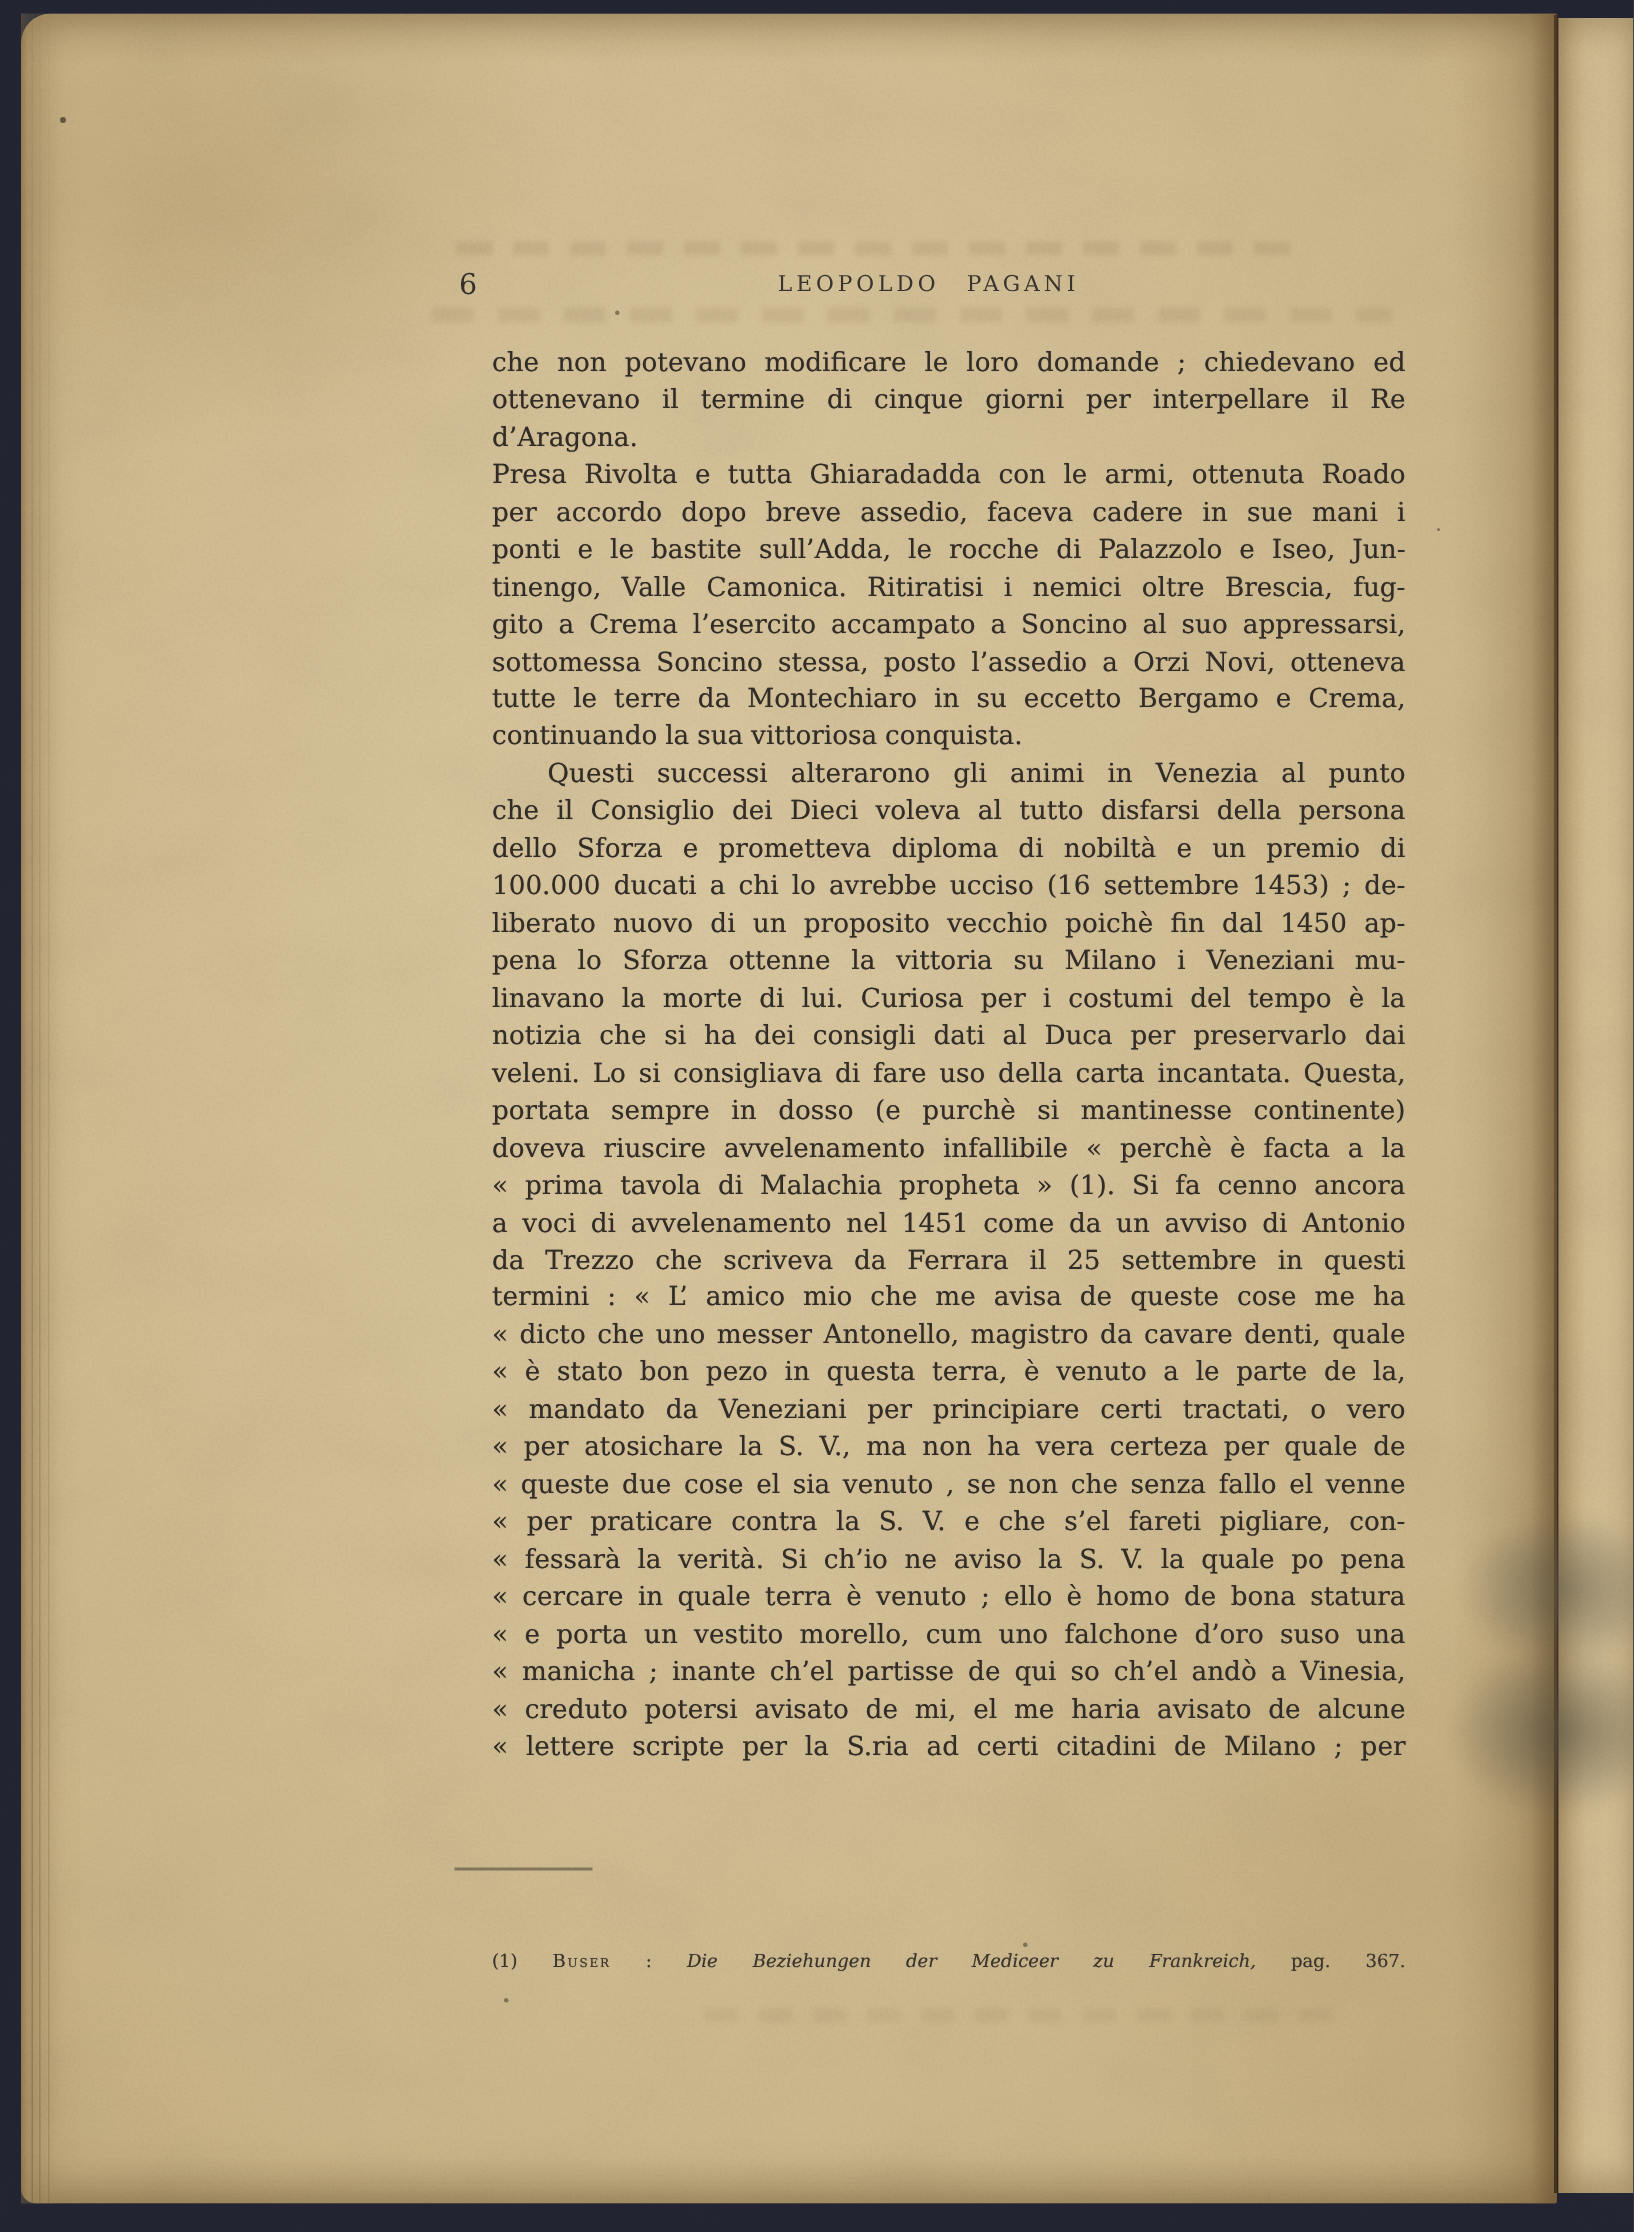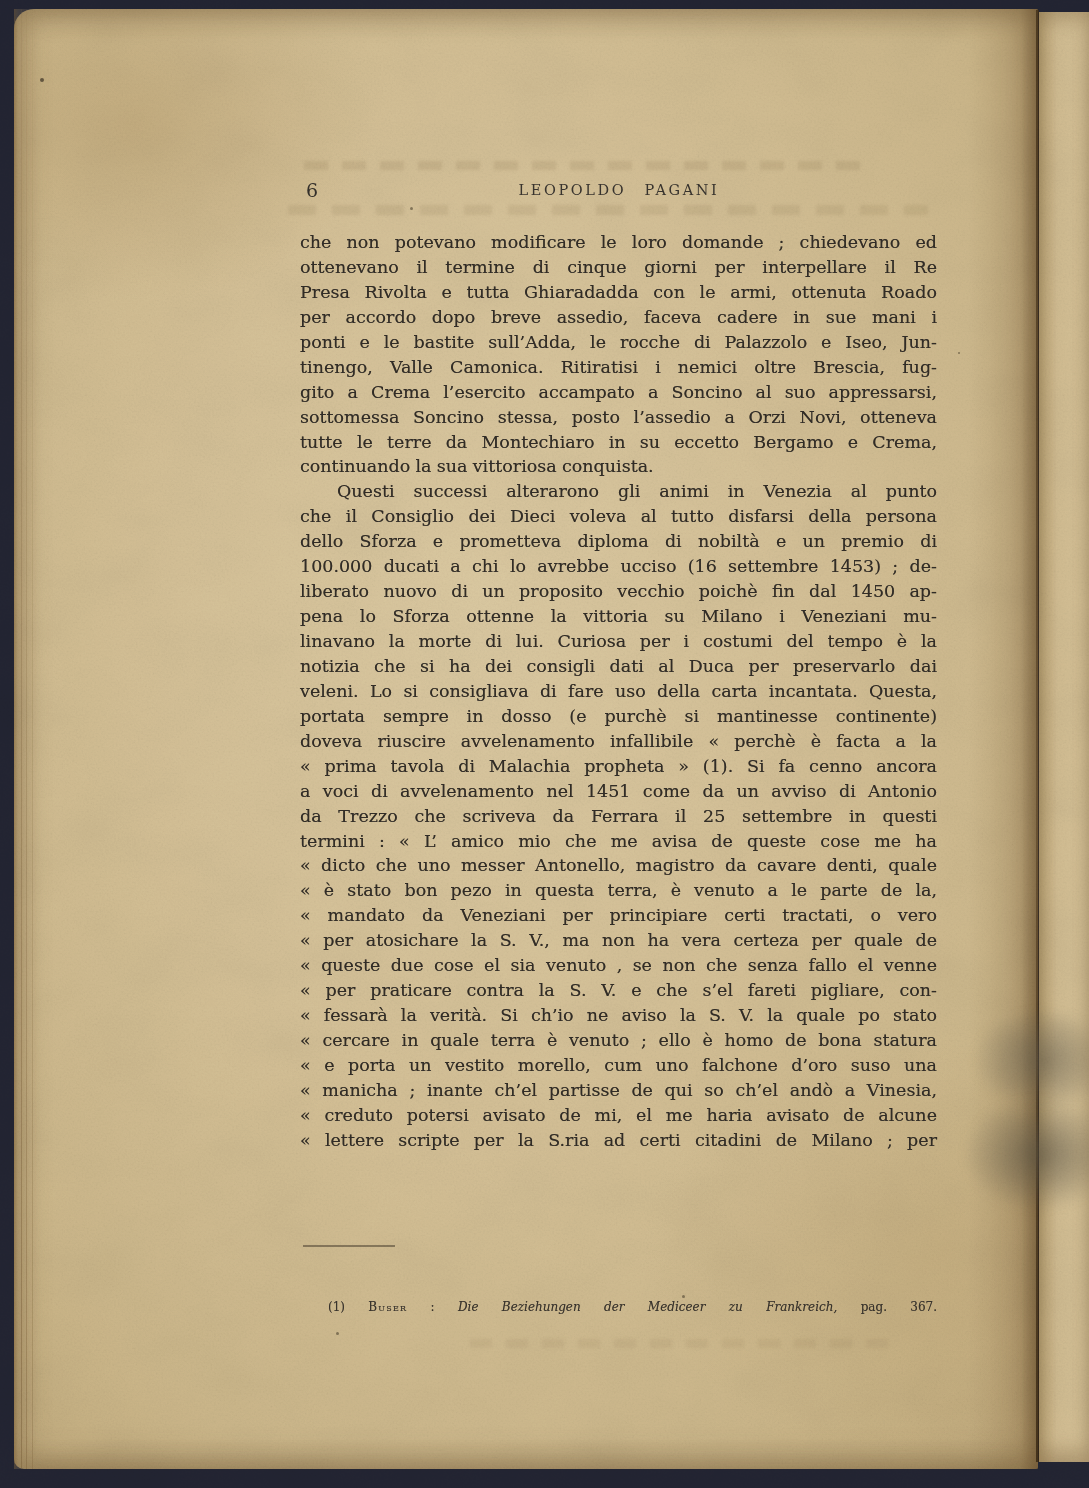--- a/index.html
+++ b/index.html
@@ -27,21 +27,21 @@
     background:linear-gradient(90deg, rgba(120,90,50,0) 0%, rgba(120,90,50,.20) 75%, rgba(95,68,35,.48) 100%);}
   
   .running-head{position:absolute;left:286px;top:170px;width:638px;height:24px;}
   .pagenum{position:absolute;left:6px;top:0;font-size:19px;color:#34302b;}
   .running-title{position:absolute;left:50%;top:3px;transform:translateX(-50%);
     font-size:14.5px;letter-spacing:2.6px;word-spacing:11px;white-space:nowrap;color:#3a352f;}
   
   .text-block{position:absolute;left:286px;top:221px;width:637px;font-size:17.5px;
     color:#322d27;word-spacing:-0.3px;}
   .line{height:24.95px;line-height:24.95px;text-align:justify;text-align-last:justify;
-    text-shadow:0 0 0.5px rgba(50,45,39,.55);}
+    text-shadow:0 0 0.5px rgba(50,45,39,.55);margin-left:28px;}
   .line.indent{text-indent:37px;}
   .line.flush{text-align-last:left;}
   
   .fn-rule{position:absolute;left:289px;top:1236px;width:92px;height:2px;background:rgba(75,63,48,.55);}
   .footnote{position:absolute;left:286px;top:1287px;width:637px;font-size:12px;line-height:22px;
     text-indent:28px;text-align:justify;text-align-last:justify;color:#3a352e;
     text-shadow:0 0 0.5px rgba(55,48,40,.5);}
   .sc{font-variant:small-caps;letter-spacing:1.2px;}
   .it{font-style:italic;}
   
@@ -91,20 +91,21 @@
     <div class="ghost g3"></div>
 
     <div class="running-head">
       <span class="pagenum">6</span>
       <span class="running-title">LEOPOLDO PAGANI</span>
     </div>
 
     <div class="text-block">
         <div class="line">che non potevano modificare le loro domande ; chiedevano ed</div>
         <div class="line">ottenevano il termine di cinque giorni per interpellare il Re</div>
+        <div class="line flush">d’Aragona.</div>
         <div class="line">Presa Rivolta e tutta Ghiaradadda con le armi, ottenuta Roado</div>
         <div class="line">per accordo dopo breve assedio, faceva cadere in sue mani i</div>
         <div class="line">ponti e le bastite sull’Adda, le rocche di Palazzolo e Iseo, Jun-</div>
         <div class="line">tinengo, Valle Camonica. Ritiratisi i nemici oltre Brescia, fug-</div>
         <div class="line">gito a Crema l’esercito accampato a Soncino al suo appressarsi,</div>
         <div class="line">sottomessa Soncino stessa, posto l’assedio a Orzi Novi, otteneva</div>
         <div class="line">tutte le terre da Montechiaro in su eccetto Bergamo e Crema,</div>
         <div class="line flush">continuando la sua vittoriosa conquista.</div>
         <div class="line indent">Questi successi alterarono gli animi in Venezia al punto</div>
         <div class="line">che il Consiglio dei Dieci voleva al tutto disfarsi della persona</div>
@@ -120,21 +121,21 @@
         <div class="line">« prima tavola di Malachia propheta » (1). Si fa cenno ancora</div>
         <div class="line">a voci di avvelenamento nel 1451 come da un avviso di Antonio</div>
         <div class="line">da Trezzo che scriveva da Ferrara il 25 settembre in questi</div>
         <div class="line">termini : « L’ amico mio che me avisa de queste cose me ha</div>
         <div class="line">« dicto che uno messer Antonello, magistro da cavare denti, quale</div>
         <div class="line">« è stato bon pezo in questa terra, è venuto a le parte de la,</div>
         <div class="line">« mandato da Veneziani per principiare certi tractati, o vero</div>
         <div class="line">« per atosichare la S. V., ma non ha vera certeza per quale de</div>
         <div class="line">« queste due cose el sia venuto , se non che senza fallo el venne</div>
         <div class="line">« per praticare contra la S. V. e che s’el fareti pigliare, con-</div>
-        <div class="line">« fessarà la verità. Si ch’io ne aviso la S. V. la quale po stato</div>
+        <div class="line">« fessarà la verità. Si ch’io ne aviso la S. V. la quale po pena</div>
         <div class="line">« cercare in quale terra è venuto ; ello è homo de bona statura</div>
         <div class="line">« e porta un vestito morello, cum uno falchone d’oro suso una</div>
         <div class="line">« manicha ; inante ch’el partisse de qui so ch’el andò a Vinesia,</div>
         <div class="line">« creduto potersi avisato de mi, el me haria avisato de alcune</div>
         <div class="line">« lettere scripte per la S.ria ad certi citadini de Milano ; per</div>
       </div>
 
     <div class="fn-rule"></div>
     <div class="footnote"><span>(1) </span><span class="sc">Buser</span><span> : </span><span class="it">Die Beziehungen der Mediceer zu Frankreich,</span><span> pag. 367.</span></div>
 

